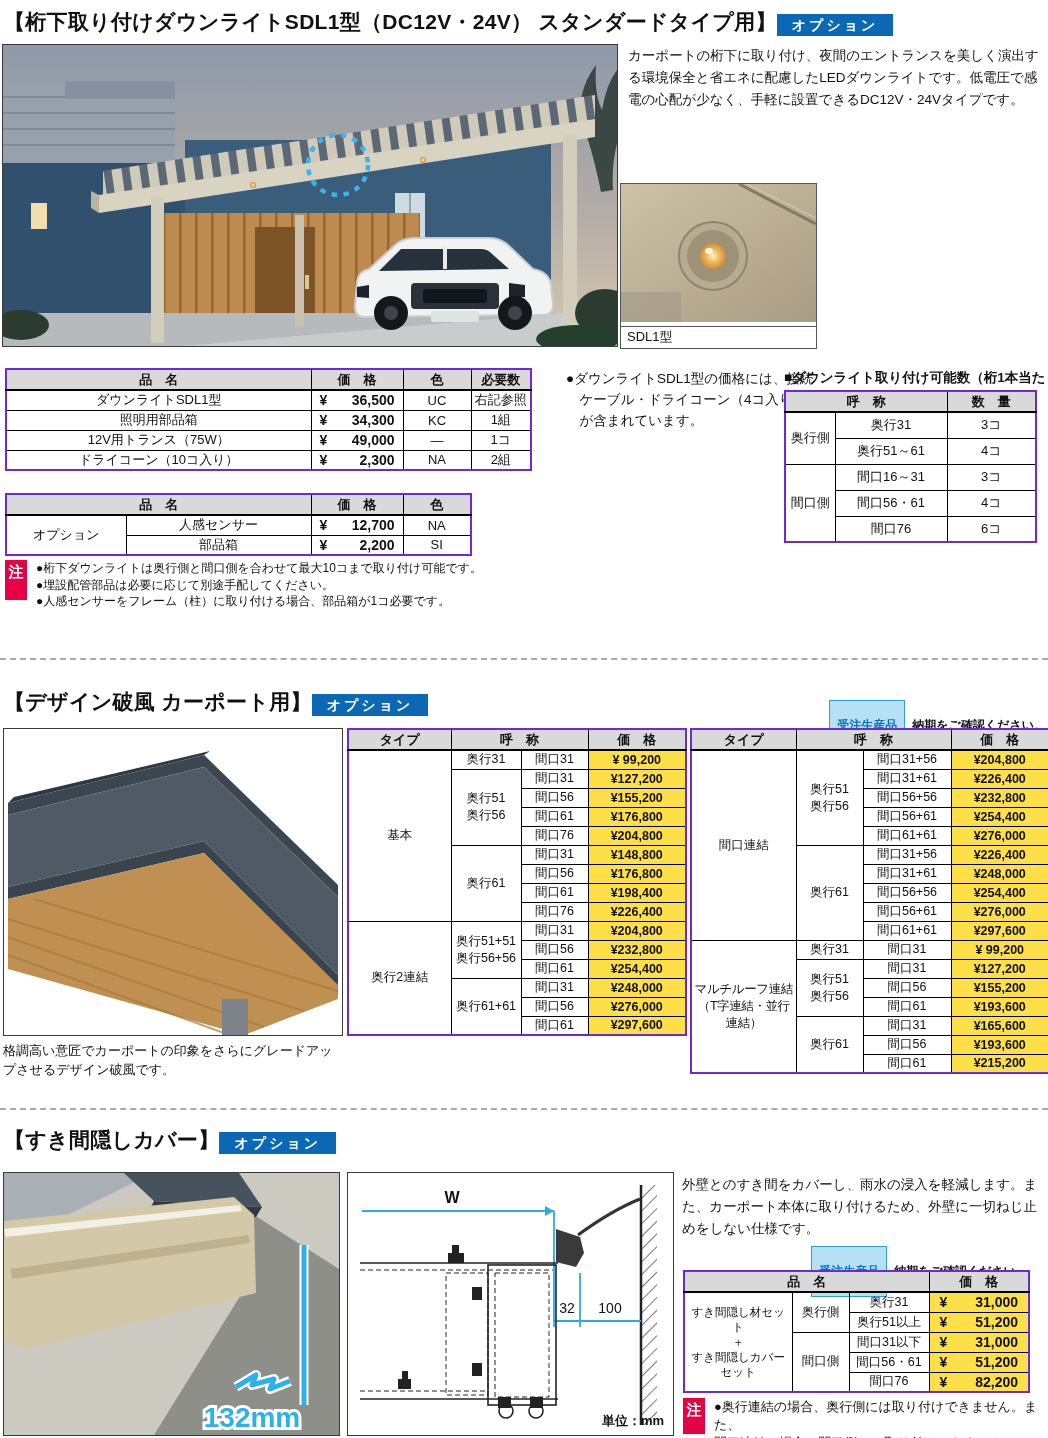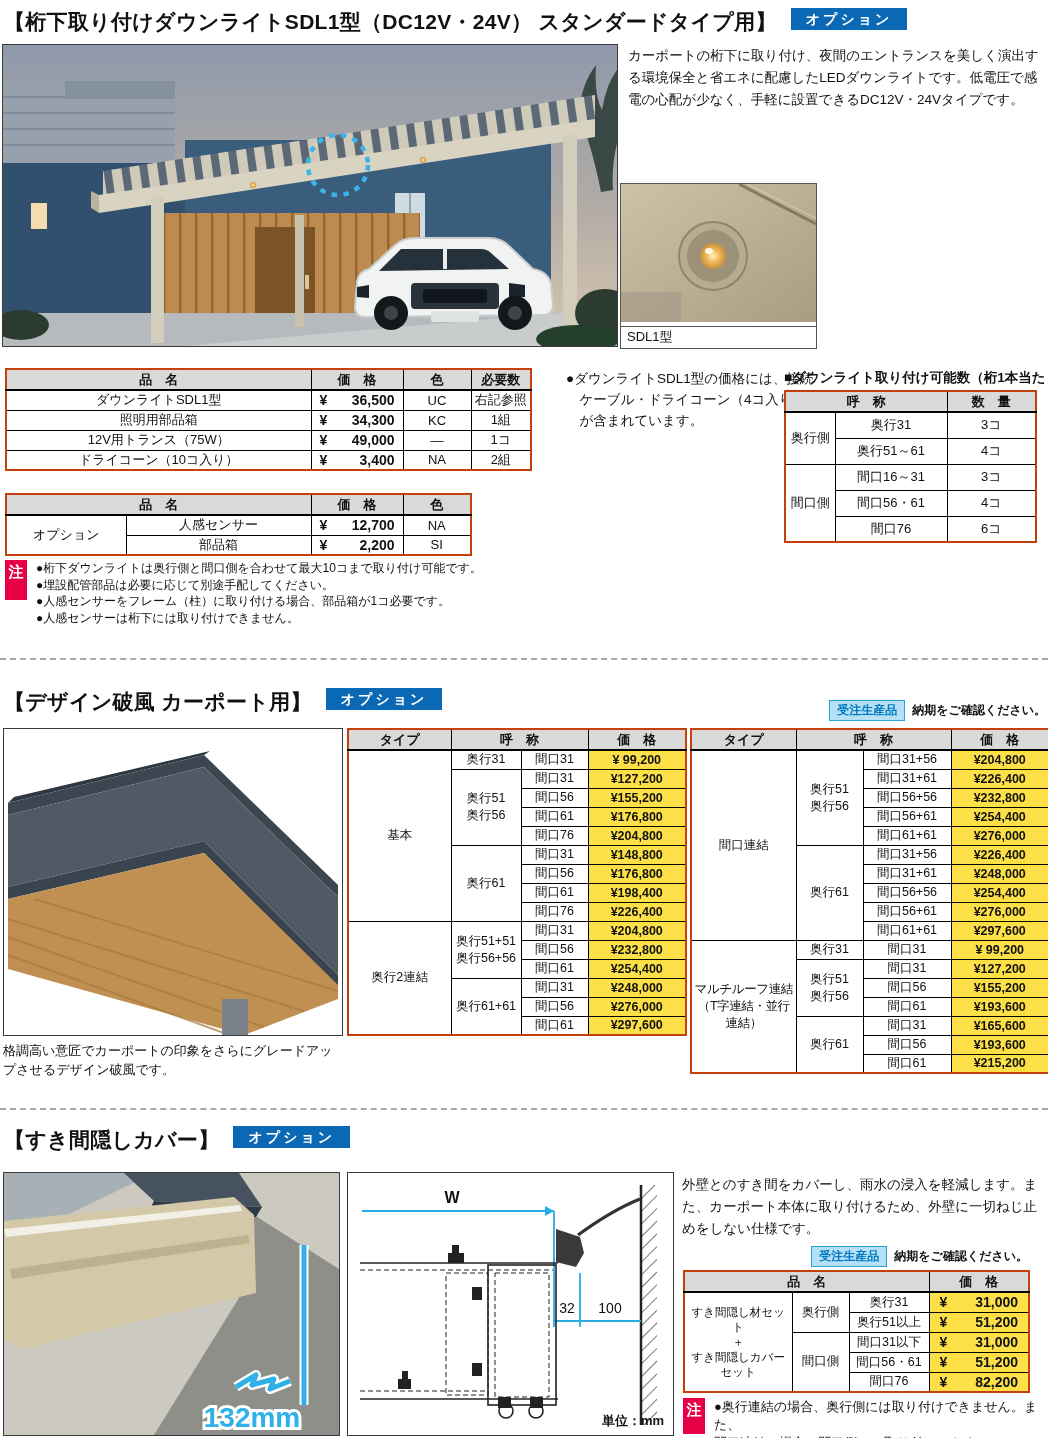--- a/index.html
+++ b/index.html
@@ -1,26 +1,26 @@
 <!DOCTYPE html>
 <html><head>
 <meta charset="utf-8">
 <style>
 *{margin:0;padding:0;box-sizing:border-box}
 body{width:1048px;height:1438px;position:relative;background:#fff;color:#111;
 font-family:"Liberation Sans","DejaVu Sans",sans-serif;overflow:hidden}
 .abs{position:absolute}
-.sec-title{display:flex;align-items:flex-start;gap:14px}
+.sec-title{display:flex;align-items:flex-end;}
 .ttl{font-size:21px;font-weight:bold;letter-spacing:.3px}
 .opt-badge{background:#0a68b4;color:#fff;font-size:14px;font-weight:bold;padding:4px 15px;letter-spacing:3px;line-height:1}
 .mto{display:flex;align-items:center;gap:7px;font-size:12px;font-weight:bold}
-.mto-badge{background:#b5e0f5;color:#0079c2;border:1px solid #2d9fd8;padding:1px 7px;font-size:12px;font-weight:bold}
+.mto-badge{background:#b5e0f5;color:#0079c2;border:1px solid #2d9fd8;padding:16px 7px;font-size:12px;font-weight:bold}
 .frame{border:1px solid #3a3a3a;background:#fff;overflow:hidden}
 .desc{font-size:13.5px;line-height:1.62}
-.tbl{border-collapse:collapse;border:2px solid #c2410c;font-size:13px;table-layout:fixed}
+.tbl{border-collapse:collapse;border:2px solid #6d28d9;font-size:13px;table-layout:fixed}
 .tbl th,.tbl td{border:1px solid #000;text-align:center;padding:0 2px;overflow:hidden}
 .tbl .hd th{background:#d9d9d9;font-weight:bold;border-bottom:2px solid #000;height:21px}
 .t1 td,.t2 td{height:20px}
 .cap-t td{height:26px}
 .s2t td{height:19px;font-size:12.5px}
 .s3t td{height:20px;font-size:12.5px}
 .pb{background:#fde047;font-weight:bold;font-size:14px}
 .pre{white-space:pre-line}
 .money{display:flex;justify-content:space-between;align-items:center;padding:0 6px;font-weight:bold;font-size:14px}
 .grp{font-weight:normal}
@@ -199,21 +199,21 @@
           </div>
         </td>
   <td>—</td>
   <td>1コ</td>
  </tr>
  <tr>
   <td>ドライコーン（10コ入り）</td>
   <td>
           <div class="money">
             <span>¥</span>
-            <span>3,400</span>
+            <span>2,300</span>
           </div>
         </td>
   <td>NA</td>
   <td>2組</td>
  </tr>
 </tbody>
   </table>
 
 <table class="tbl t2 abs" style="left:5px;top:493px;width:465px">
  <colgroup>
@@ -290,21 +290,20 @@
  </tr>
 </tbody>
   </table>
 
 <div class="abs note-block" style="left:5px;top:560px">
  <div class="chu">注</div>
  <div class="notes">
   <div>●桁下ダウンライトは奥行側と間口側を合わせて最大10コまで取り付け可能です。</div>
   <div>●埋設配管部品は必要に応じて別途手配してください。</div>
   <div>●人感センサーをフレーム（柱）に取り付ける場合、部品箱が1コ必要です。</div>
-  <div>●人感センサーは桁下には取り付けできません。</div>
  </div>
 </div>
 
 <div class="abs dash" style="left:0;top:658px"></div>
 
 <div class="abs sec-title" style="left:4px;top:688px">
   <span class="ttl">【デザイン破風 カーポート用】</span>
   <span class="opt-badge">オプション</span>
 </div>
 <div class="abs mto" style="right:2px;top:700px">

